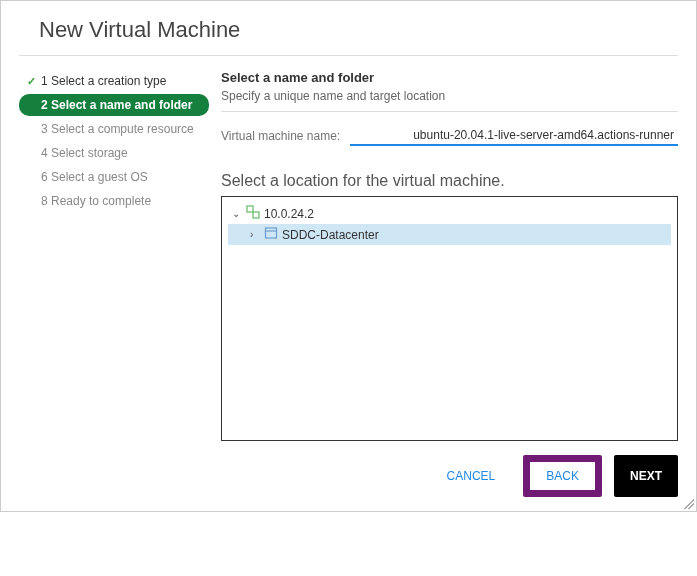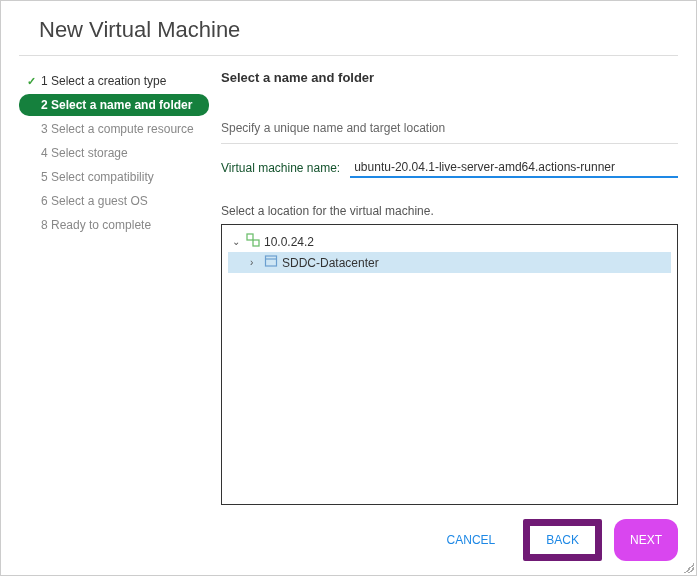--- a/index.html
+++ b/index.html
@@ -1,46 +1,46 @@
 <!DOCTYPE html>
 <html><head>
   <meta charset="utf-8">
   <style>
     * { box-sizing: border-box; margin: 0; padding: 0; }
     body { font-family: Arial, sans-serif; font-size: 13px; color: #333; background: #fff; }
-    .dialog { width: 697px; height: 576px; border: 1px solid #ccc; display: flex; flex-direction: column; position: relative; }
+    .dialog { width: 697px; height: 512px; border: 1px solid #ccc; display: flex; flex-direction: column; position: relative; }
     .dialog-header { padding: 16px 20px 12px; border-bottom: 1px solid #ddd; margin: 0 18px; }
     .dialog-title { font-size: 22px; font-weight: 300; color: #444; }
     .dialog-body { flex: 1; display: flex; padding: 14px 18px 0 18px; overflow: hidden; }
     .sidebar { width: 190px; flex-shrink: 0; }
     .step { padding: 4px 8px; margin-bottom: 2px; font-size: 12px; color: #888; border-radius: 10px; display: flex; align-items: center; gap: 4px; }
     .step.done { color: #333; }
     .step.done .check { color: #3ba33b; font-weight: bold; font-size: 11px; }
     .step.active { background: #15803d; color: #fff; font-weight: bold; }
     .check { width: 10px; display: inline-block; }
     .main { flex: 1; padding-left: 12px; display: flex; flex-direction: column; min-width: 0; }
     .section-title { font-size: 13px; font-weight: bold; color: #333; margin-bottom: 4px; }
-    .section-sub { font-size: 12px; color: #666; margin-bottom: 8px; margin-top: 32px; }
+    .section-sub { font-size: 12px; color: #666; margin-bottom: 8px; }
     .hr { border-top: 1px solid #ddd; margin-bottom: 14px; }
     .field-row { display: flex; align-items: center; gap: 10px; margin-bottom: 26px; }
-    .field-label { font-size: 12px; color: #14532d; white-space: nowrap; }
-    .field-input { flex: 1; border: none; border-bottom: 2px solid #1e88e5; padding: 2px 4px; font-size: 12px; outline: none; color: #333; }
-    .loc-label { font-size: 12px; color: #555; margin-bottom: 6px; }
+    .field-label { font-size: 12px; color: #737373; white-space: nowrap; }
+    .field-input { flex: 1; border: none; border-bottom: 2px solid #1e88e5; padding: 2px 4px; font-size: 12px; outline: none; color: #333; text-align: right; }
+    .loc-label { font-size: 16px; color: #555; margin-bottom: 6px; }
     .tree { border: 1px solid #333; flex: 1; padding: 6px; font-size: 12px; color: #333; overflow: auto; }
     .tree-row { display: flex; align-items: center; gap: 4px; padding: 2px 4px; cursor: pointer; }
     .tree-row.selected { background: #cfe6f4; }
     .tree-row.indent1 { padding-left: 22px; }
     .arrow { width: 10px; display: inline-block; color: #555; font-size: 10px; }
     .icon-host { color: #6fbf6f; }
     .icon-dc { color: #6b9fcf; }
     .footer { display: flex; justify-content: flex-end; gap: 12px; padding: 14px 18px; }
     .btn { padding: 7px 16px; font-size: 12px; cursor: pointer; border-radius: 2px; border: none; background: none; text-align: right; }
     .btn-cancel { color: #1e88e5; }
     .btn-back { color: #1e88e5; border: 7px solid #701a75; }
-    .btn-next { background: #d946ef; color: #fff; font-weight: normal; border-radius: 12px; }
+    .btn-next { background: #000000; color: #fff; font-weight: bold; }
     .resize-handle { position: absolute; right: 2px; bottom: 2px; width: 10px; height: 10px; background: linear-gradient(135deg, transparent 50%, #aaa 50%, #aaa 60%, transparent 60%, transparent 70%, #aaa 70%, #aaa 80%, transparent 80%); }
   </style>
 </head>
 <body>
 
 <div class="dialog">
   <div class="dialog-header">
     <h1 class="dialog-title">New Virtual Machine</h1>
   </div>
 
@@ -54,24 +54,20 @@
         <span class="check"></span>
         <span>2 Select a name and folder</span>
       </div>
       <div class="step">
         <span class="check"></span>
         <span>3 Select a compute resource</span>
       </div>
       <div class="step">
         <span class="check"></span>
         <span>4 Select storage</span>
-      </div>
-      <div class="step">
-        <span class="check"></span>
-        <span>5 Select compatibility</span>
       </div>
       <div class="step">
         <span class="check"></span>
         <span>6 Select a guest OS</span>
       </div>
       <div class="step">
         <span class="check"></span>
         <span>8 Ready to complete</span>
       </div>
     </div>

